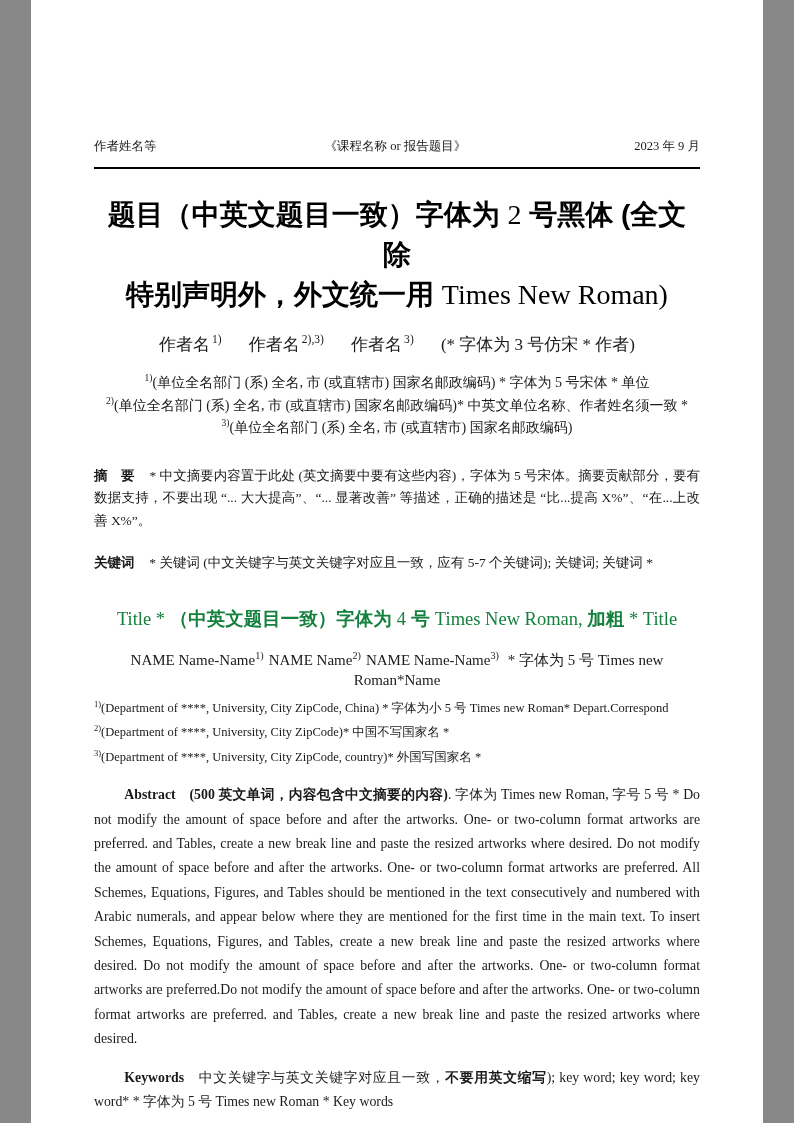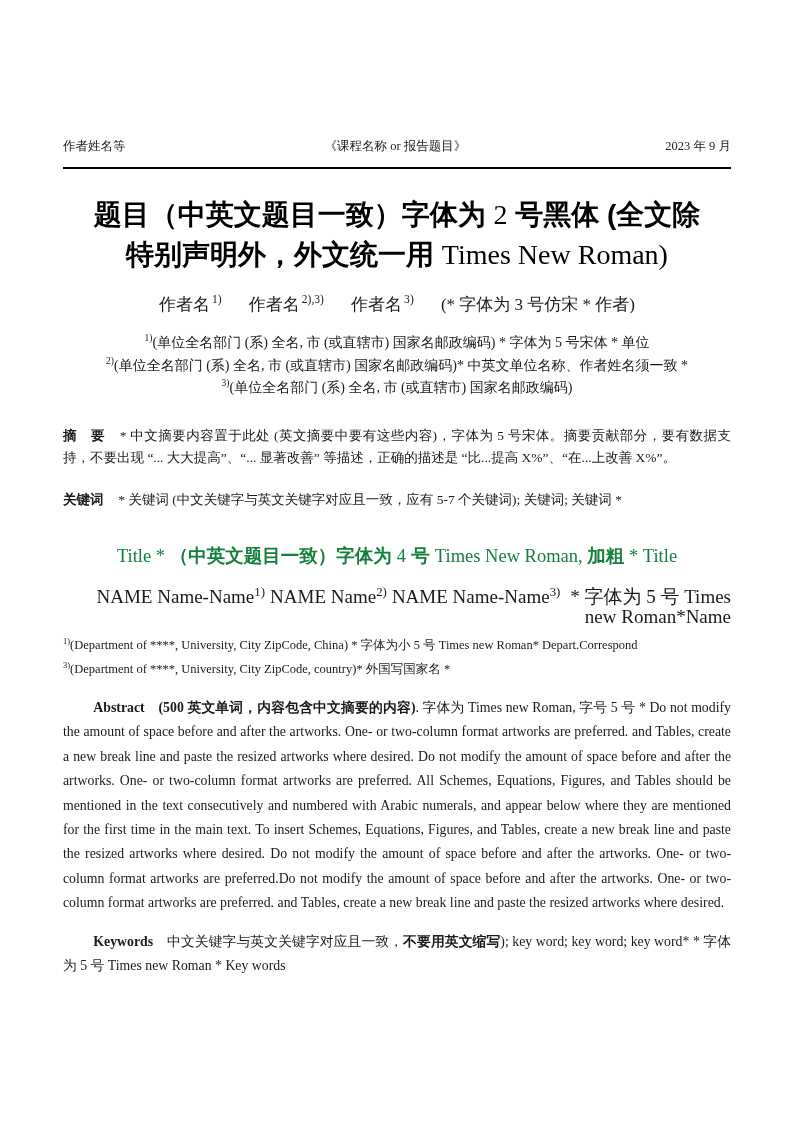--- a/index.html
+++ b/index.html
@@ -1,18 +1,18 @@
 <!DOCTYPE html>
 <html><head>
 <meta charset="utf-8">
 <style>
   * { box-sizing: border-box; }
   html, body { margin: 0; padding: 0; background: #888; }
   .page {
-    width: 794px; height: 1123px;
+    width: 732px; height: 1123px;
     margin: 0 auto;
     background: #ffffff;
     color: #1a1a1a;
     font-family: "Liberation Serif", "DejaVu Serif", serif;
     overflow: hidden;
   }
   .content { padding: 0 63px; }
 
   
   .hdr {
@@ -41,21 +41,21 @@
 
   
   .para-zh { margin: 25px 0 0 0; font-size: 13.5px; line-height: 22.8px; text-align: justify; }
   .para-zh .label { margin-right: 1.1em; }
   .kw-zh { margin-top: 19px; }
 
   
   .title-en { margin-top: 29px; text-align: center; font-size: 18.5px; line-height: 30px; color: #15803d; }
 
   
-  .names-en { margin-top: 16px; text-align: right; font-size: 19px; line-height: 20px; }
+  .names-en { margin-top: 16px; text-align: center; font-size: 15px; line-height: 20px; }
   .names-en .nm { margin-right: 5px; }
 
   
   .affils-en { margin-top: 6px; text-align: left; font-size: 12.5px; line-height: 24.5px; }
 
   
   .para-en { margin: 14px 0 0 0; font-size: 13.8px; line-height: 24.4px; text-align: justify; text-indent: 2.2em; }
   .para-en .label { margin-right: 1.0em; }
   .bold { font-weight: bold; }
 </style>
@@ -98,20 +98,21 @@
     <div class="title-en">
       <span class="serif-reg">Title * </span><span class="hei">（中英文题目一致）字体为 </span><span class="serif-reg">4</span><span class="hei"> 号 </span><span class="serif-reg">Times New Roman, </span><span class="hei">加粗</span><span class="serif-reg"> * Title</span>
     </div>
 
     <div class="names-en">
       <span class="nm"><span>NAME Name-Name</span><sup>1)</sup></span><span class="nm"><span>NAME Name</span><sup>2)</sup></span><span class="nm"><span>NAME Name-Name</span><sup>3)</sup></span><span> * 字体为 5 号 Times new Roman*Name</span>
     </div>
 
     <div class="affils-en">
       <div><sup>1)</sup><span>(Department of ****, University, City ZipCode, China) * 字体为小 5 号 Times new Roman* Depart.Correspond</span></div>
+      <div><sup>2)</sup><span>(Department of ****, University, City ZipCode)* 中国不写国家名 *</span></div>
       <div><sup>3)</sup><span>(Department of ****, University, City ZipCode, country)* 外国写国家名 *</span></div>
     </div>
 
     <p class="para-en">
       <span class="bold label">Abstract</span><span class="bold">(500 英文单词，内容包含中文摘要的内容)</span><span>. 字体为 Times new Roman, 字号 5 号 * Do not modify the amount of space before and after the artworks. One- or two-column format artworks are preferred. and Tables, create a new break line and paste the resized artworks where desired. Do not modify the amount of space before and after the artworks. One- or two-column format artworks are preferred. All Schemes, Equations, Figures, and Tables should be mentioned in the text consecutively and numbered with Arabic numerals, and appear below where they are mentioned for the first time in the main text. To insert Schemes, Equations, Figures, and Tables, create a new break line and paste the resized artworks where desired. Do not modify the amount of space before and after the artworks. One- or two-column format artworks are preferred.Do not modify the amount of space before and after the artworks. One- or two-column format artworks are preferred. and Tables, create a new break line and paste the resized artworks where desired.</span>
     </p>
 
     <p class="para-en">
       <span class="bold label">Keywords</span><span>中文关键字与英文关键字对应且一致，</span><span class="bold">不要用英文缩写</span><span>); key word; key word; key word* * 字体为 5 号 Times new Roman * Key words</span>
     </p>

